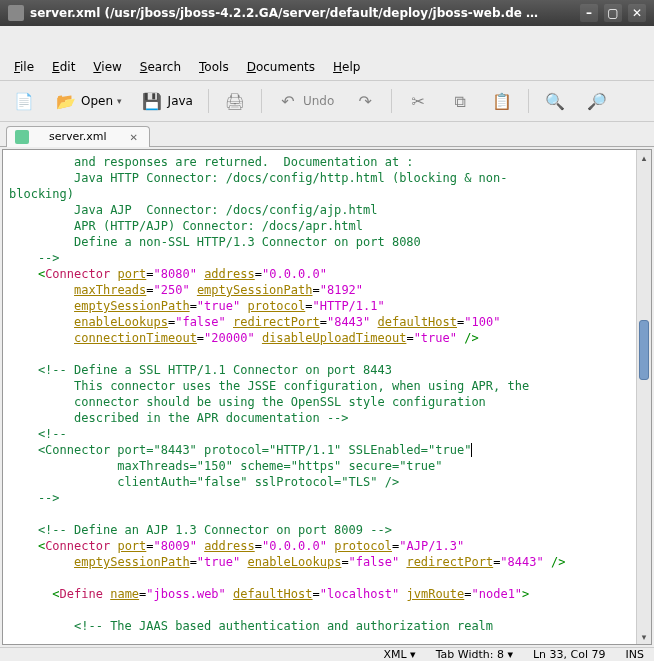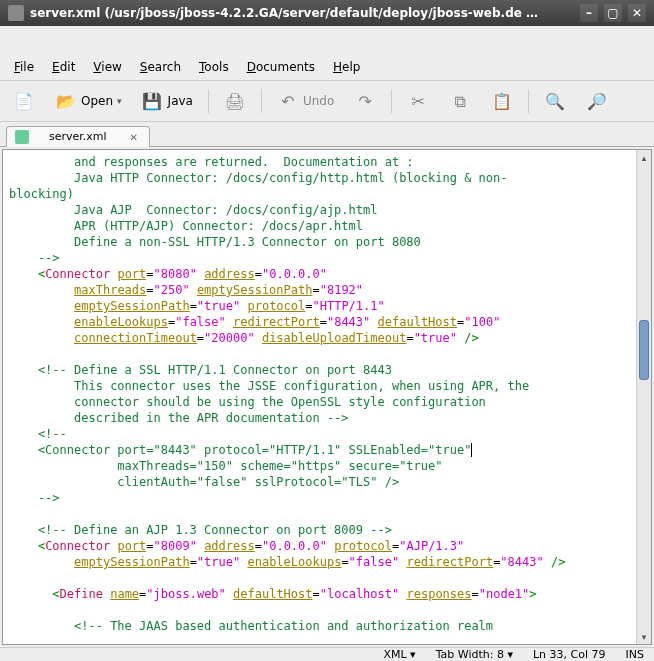--- a/index.html
+++ b/index.html
@@ -129,21 +129,21 @@
 <span class="c-cmt">    &lt;!--</span>
 <span class="c-cmt">    &lt;Connector port="8443" protocol="HTTP/1.1" SSLEnabled="true"</span><span class="cursor-mark"></span>
 <span class="c-cmt">               maxThreads="150" scheme="https" secure="true"</span>
 <span class="c-cmt">               clientAuth="false" sslProtocol="TLS" /&gt;</span>
 <span class="c-cmt">    --&gt;</span>
 
 <span class="c-cmt">    &lt;!-- Define an AJP 1.3 Connector on port 8009 --&gt;</span>
     <span class="c-delim">&lt;</span><span class="c-tag">Connector</span> <span class="c-attr">port</span>=<span class="c-val">"8009"</span> <span class="c-attr">address</span>=<span class="c-val">"0.0.0.0"</span> <span class="c-attr">protocol</span>=<span class="c-val">"AJP/1.3"</span>
          <span class="c-attr">emptySessionPath</span>=<span class="c-val">"true"</span> <span class="c-attr">enableLookups</span>=<span class="c-val">"false"</span> <span class="c-attr">redirectPort</span>=<span class="c-val">"8443"</span> <span class="c-delim">/&gt;</span>
 
-      <span class="c-delim">&lt;</span><span class="c-tag">Define</span> <span class="c-attr">name</span>=<span class="c-val">"jboss.web"</span> <span class="c-attr">defaultHost</span>=<span class="c-val">"localhost"</span> <span class="c-attr">responses</span>=<span class="c-val">"node1"</span><span class="c-delim">&gt;</span>
+      <span class="c-delim">&lt;</span><span class="c-tag">Define</span> <span class="c-attr">name</span>=<span class="c-val">"jboss.web"</span> <span class="c-attr">defaultHost</span>=<span class="c-val">"localhost"</span> <span class="c-attr">jvmRoute</span>=<span class="c-val">"node1"</span><span class="c-delim">&gt;</span>
 
 <span class="c-cmt">         &lt;!-- The JAAS based authentication and authorization realm </span></div>
   <div class="scrollbar">
     <div class="scroll-arrow">▴</div>
     <div class="scroll-thumb"></div>
     <div class="scroll-arrow" style="position:absolute;bottom:0;left:0;right:0">▾</div>
   </div>
 </div>
 
 <div class="statusbar">

